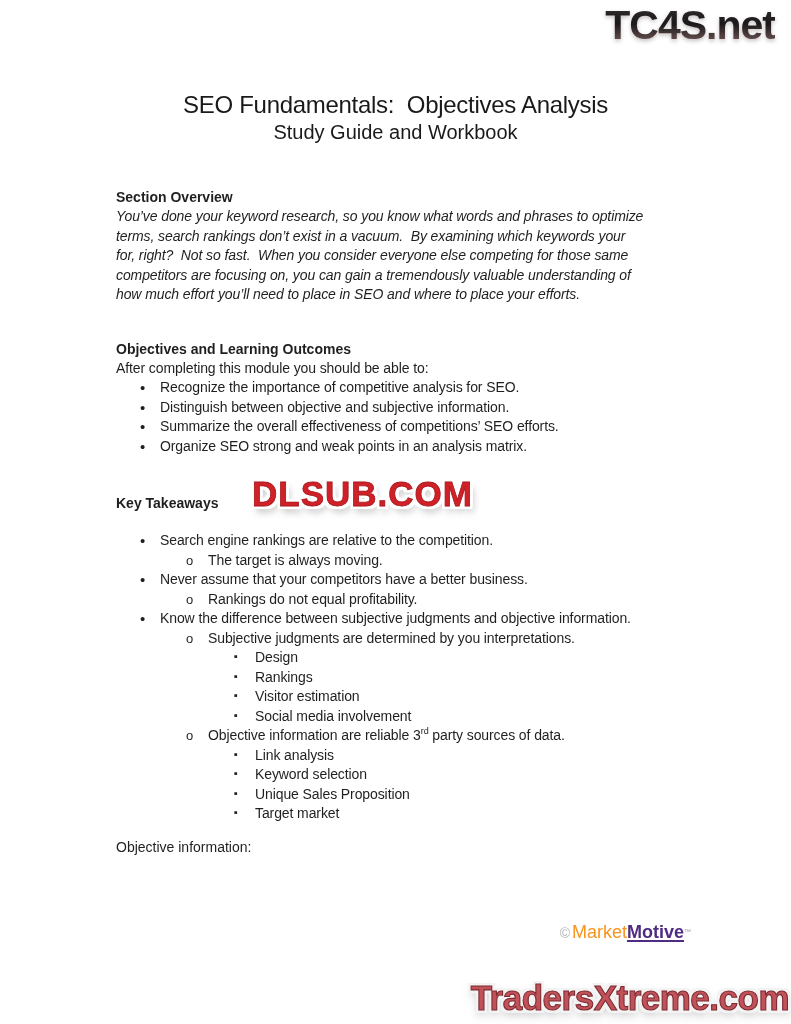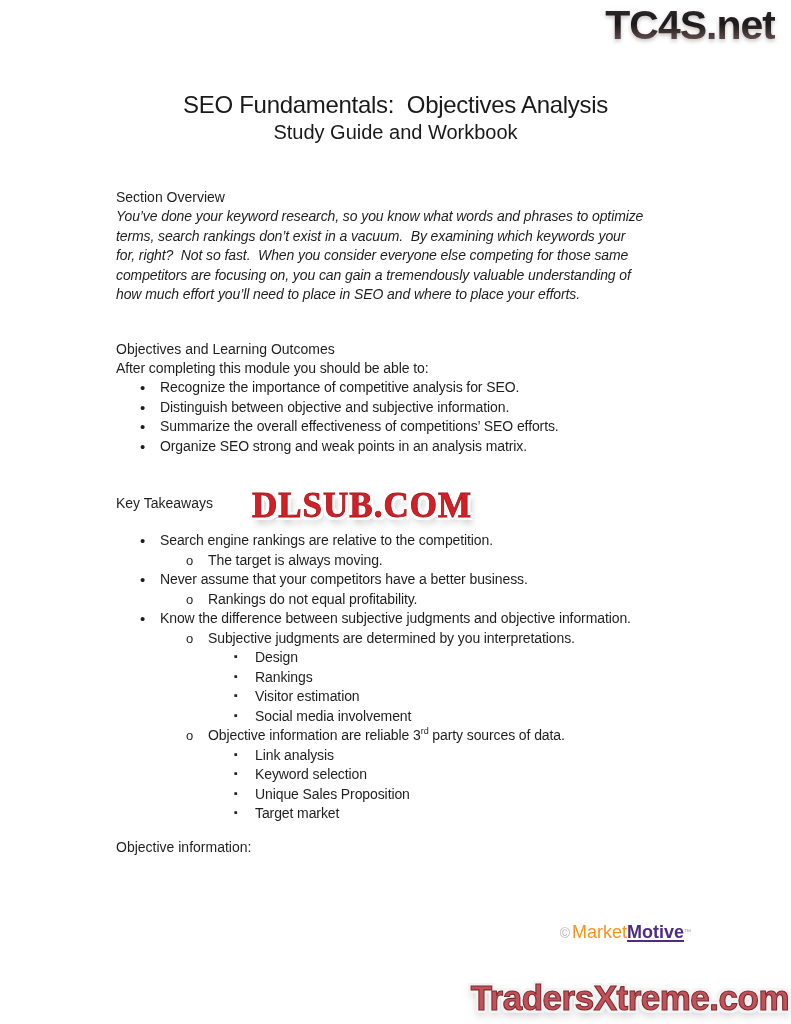--- a/index.html
+++ b/index.html
@@ -14,41 +14,41 @@
     background:linear-gradient(180deg,#4a4648 0%,#262224 28%,#1c191b 48%,#5e4a49 78%,#957a76 100%);
     -webkit-background-clip:text;background-clip:text;color:transparent;
     filter:drop-shadow(0 2px 2px rgba(90,70,70,.35));
   }
   
   .titles{padding-top:90px;text-align:center;}
   .title{font-size:24px;line-height:30px;white-space:pre;letter-spacing:-0.3px;color:#1a1a1a;}
   .subtitle{font-size:20px;line-height:25px;color:#1a1a1a;}
   
   .doc{padding:0 110px 0 116px;font-size:14px;line-height:19.5px;}
-  .h{font-weight:normal;line-height:20px;white-space:pre;}
+  .h{font-weight:bold;line-height:20px;white-space:pre;}
   .h-overview{margin-top:42px;}
   .h-obj{margin-top:34px;}
   .h-key{margin-top:37px;}
   .ln{white-space:pre;letter-spacing:-0.1px;}
   .para{margin:0;font-style:italic;}
   
   .b1,.b2,.b3{position:relative;white-space:pre;letter-spacing:-0.1px;}
   .b1{padding-left:44px;}
   .b2{padding-left:92px;}
   .b3{padding-left:139px;}
   .b1::before{content:"\2022";position:absolute;left:24px;top:0;font-size:15px;}
   .b2::before{content:"o";position:absolute;left:70px;top:0;font-size:13px;}
   .b3::before{content:"\25AA";position:absolute;left:118px;top:-1px;font-size:11px;}
   sup.rd{font-size:9px;vertical-align:super;line-height:0;}
   .takeaways{margin-top:18px;}
   .obj-info{margin-top:14px;white-space:pre;}
   
   .dlsub{
-    position:absolute;top:484px;left:252px;
-    font-family:Liberation Serif, serif;
+    position:absolute;top:472px;left:252px;
+    font-family:Liberation Sans, sans-serif;
     font-size:35px;font-weight:bold;letter-spacing:1px;line-height:44px;
     color:#cf2127;
     -webkit-text-stroke:0.8px #a8161c;
     text-shadow:
       -3px -3px 0 #ffffff, 3px -3px 0 #ffffff, -3px 3px 0 #ffffff, 3px 3px 0 #ffffff,
       -3px 0 0 #ffffff, 3px 0 0 #ffffff, 0 -3px 0 #ffffff, 0 3px 0 #ffffff,
       3px 6px 7px rgba(125,125,125,.55);
   }
   
   .mm{position:absolute;top:921px;right:100px;font-size:18px;line-height:22px;white-space:nowrap;}

